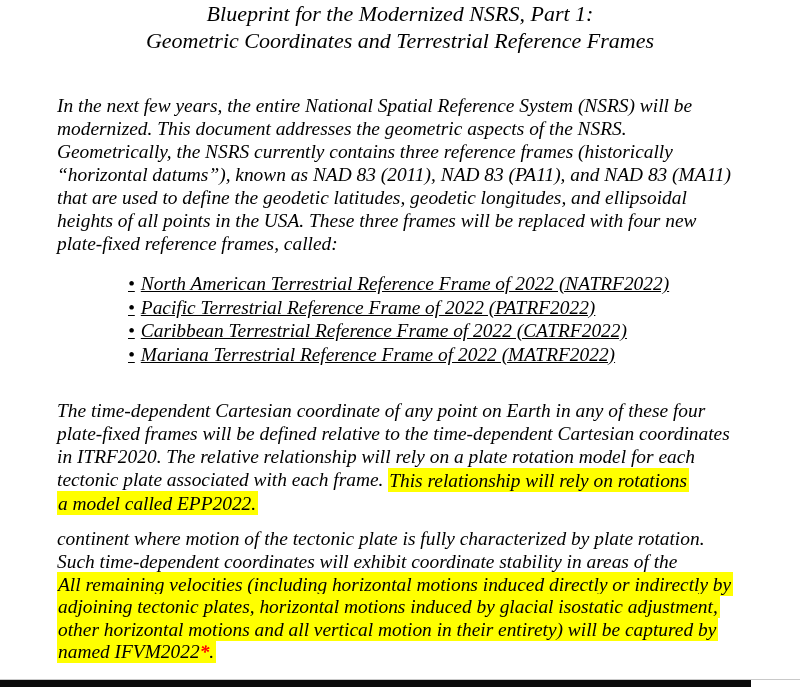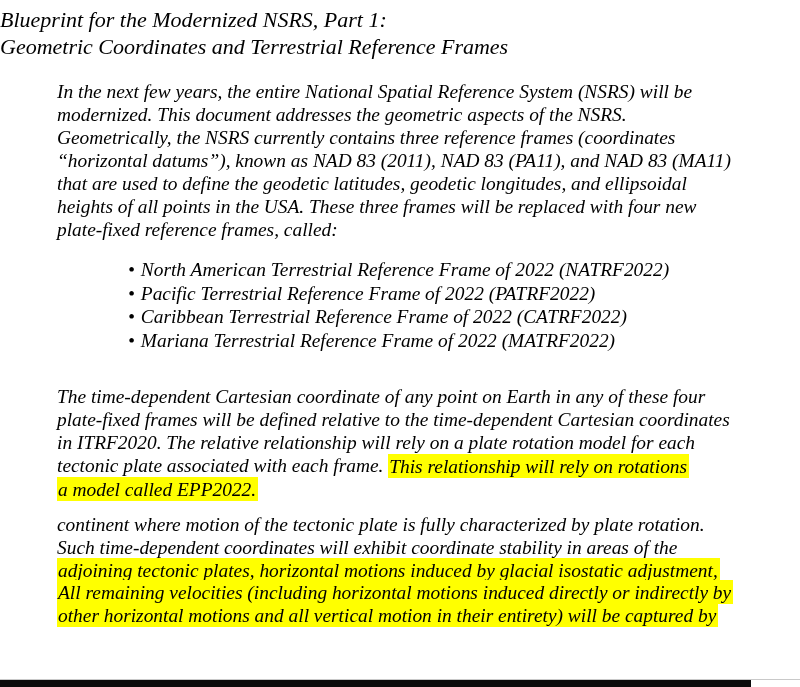--- a/index.html
+++ b/index.html
@@ -11,45 +11,46 @@
     position: relative;
     width: 800px;
     height: 687px;
     background: #ffffff;
     overflow: hidden;
     font-family: "Liberation Serif", "DejaVu Serif", serif;
     font-style: italic;
     color: var(--text, #000000);
   }
   .title-block {
-    padding-top: 6px;
-    text-align: left;
+    padding-top: 0;
+    text-align: center;
   }
   .title-line {
     font-size: 22px;
     line-height: 27px;
     white-space: nowrap;
   }
   .body-block {
     margin-left: 57px;
     margin-right: 20px;
     font-size: 19.4px;
   }
   .para .line {
     line-height: 23px;
     white-space: nowrap;
   }
-  .para-intro   { margin-top: 20px; }
+  .para-intro   { margin-top: 40px; }
   .bullet-list  { margin-top: 17px; margin-left: 71px; }
   .para-epp     { margin-top: 33px; }
   .para-ifvm    { margin-top: 14px; }
   .para-ifvm .line { line-height: 22.6px; }
   .bullet-item {
     line-height: 23.5px;
     white-space: nowrap;
+    text-decoration: underline;
   }
   .bullet-char {
     margin-right: 6px;
   }
   .hl {
     background: var(--hl, #ffff00);
     padding: 1.5px 2px 1.5px 1px;
   }
   .footnote-marker {
     color: var(--marker, #ff0000);
@@ -80,21 +81,21 @@
   <div class="title-block">
     <div class="title-line">Blueprint for the Modernized NSRS, Part 1:</div>
     <div class="title-line">Geometric Coordinates and Terrestrial Reference Frames</div>
   </div>
 
   <div class="body-block">
 
     <div class="para para-intro">
       <div class="line">In the next few years, the entire National Spatial Reference System (NSRS) will be</div>
       <div class="line">modernized. This document addresses the geometric aspects of the NSRS.</div>
-      <div class="line">Geometrically, the NSRS currently contains three reference frames (coordinates</div>
+      <div class="line">Geometrically, the NSRS currently contains three reference frames (historically</div>
       <div class="line">“horizontal datums”), known as NAD 83 (2011), NAD 83 (PA11), and NAD 83 (MA11)</div>
       <div class="line">that are used to define the geodetic latitudes, geodetic longitudes, and ellipsoidal</div>
       <div class="line">heights of all points in the USA. These three frames will be replaced with four new</div>
       <div class="line">plate-fixed reference frames, called:</div>
     </div>
 
     <div class="bullet-list">
       <div class="bullet-item">
         <span class="bullet-char">•</span><span>North American Terrestrial Reference Frame of 2022 (NATRF2022)</span>
       </div>
@@ -113,23 +114,24 @@
       <div class="line">The time-dependent Cartesian coordinate of any point on Earth in any of these four</div>
       <div class="line">plate-fixed frames will be defined relative to the time-dependent Cartesian coordinates</div>
       <div class="line">in ITRF2020. The relative relationship will rely on a plate rotation model for each</div>
       <div class="line"><span>tectonic plate associated with each frame. </span><span class="hl">This relationship will rely on rotations</span></div>
       <div class="line"><span class="hl">a model called EPP2022.</span></div>
     </div>
 
     <div class="para para-ifvm">
       <div class="line">continent where motion of the tectonic plate is fully characterized by plate rotation.</div>
       <div class="line">Such time-dependent coordinates will exhibit coordinate stability in areas of the</div>
+      <div class="line"><span class="hl">All remaining velocities (including horizontal motions induced directly or indirectly by</span></div>
       <div class="line"><span class="hl">adjoining tectonic plates, horizontal motions induced by glacial isostatic adjustment,</span></div>
-      <div class="line"><span class="hl">All remaining velocities (including horizontal motions induced directly or indirectly by</span></div>
       <div class="line"><span class="hl">other horizontal motions and all vertical motion in their entirety) will be captured by</span></div>
+      <div class="line"><span class="hl"><span>named IFVM2022</span><span class="footnote-marker">*</span><span>.</span></span></div>
     </div>
 
   </div>
 
   <div class="bottom-hairline"></div>
   <div class="bottom-bar" style="background: rgb(11, 11, 11);"></div>
 
 </div>
 
 </body></html>

